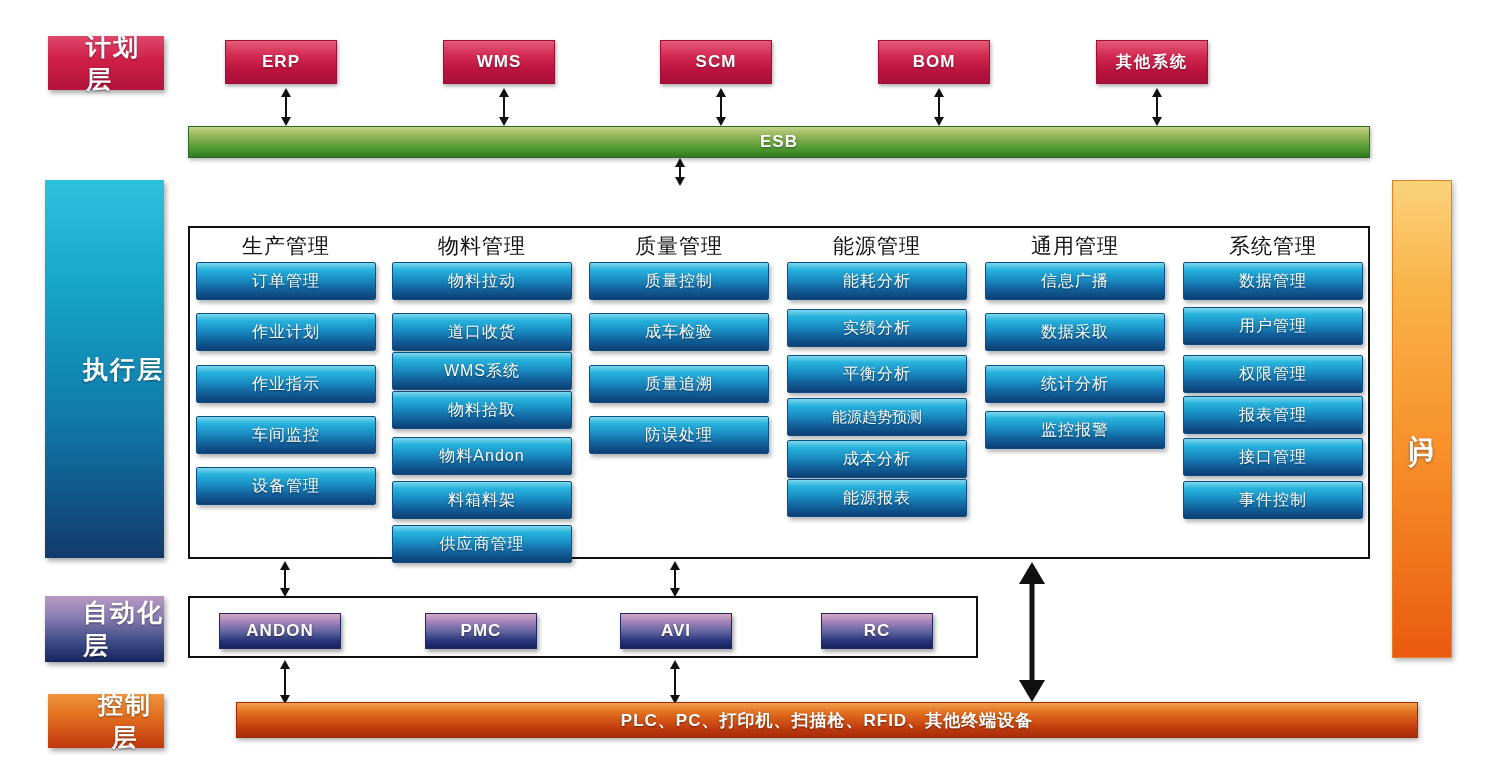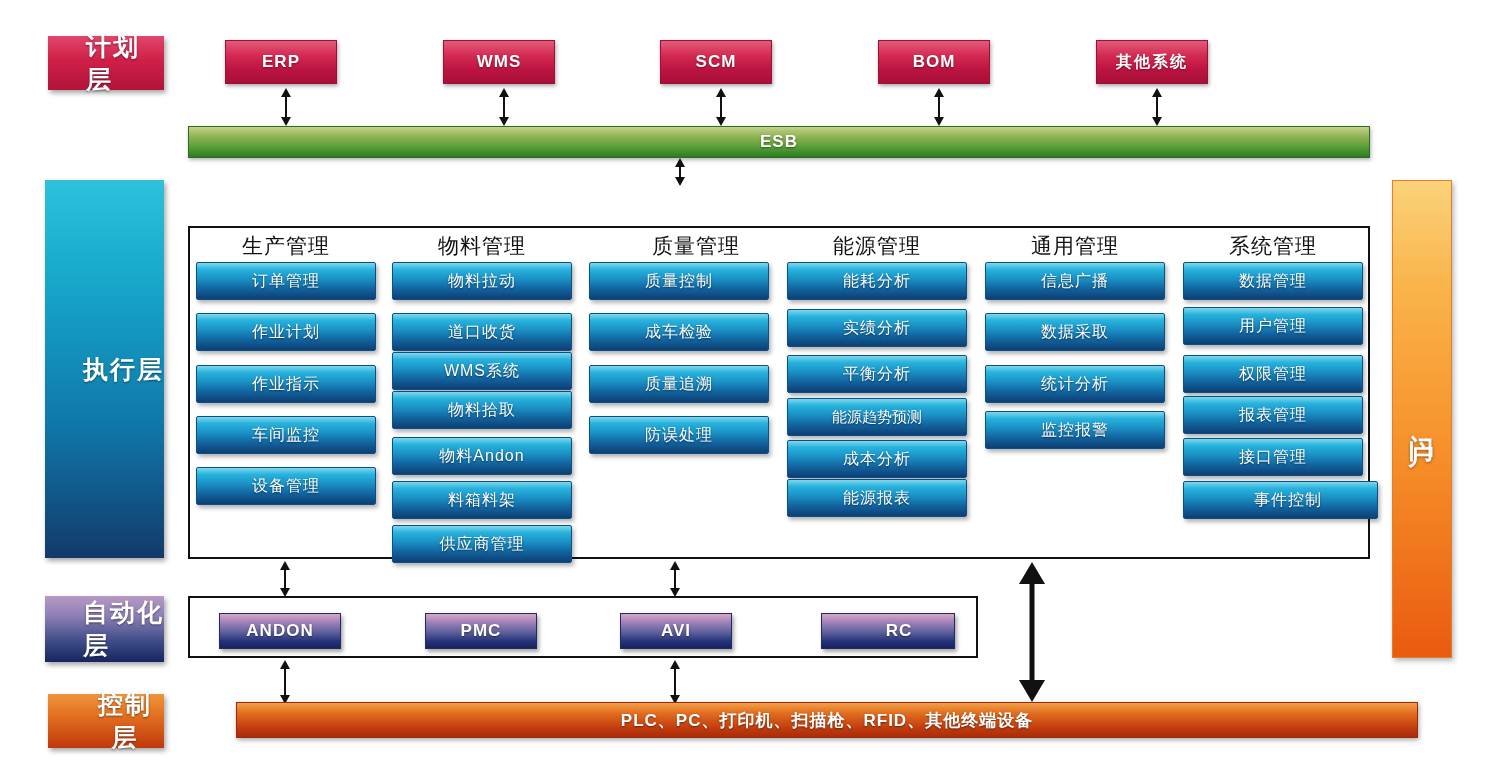--- a/index.html
+++ b/index.html
@@ -208,21 +208,21 @@
       <div class="head up"></div>
       <div class="head down"></div>
   </div>
 
   <div class="abs mes-bar" style="left:188px;top:184px;width:1182px;height:40px;margin-top:45px;">EW-MES</div>
 
   <div class="abs modules-frame" style="left:188px;top:226px;width:1182px;height:333px;"></div>
 
   <div class="col-title" style="left:196px;top:232px;width:180px;">生产管理</div>
   <div class="col-title" style="left:392px;top:232px;width:180px;">物料管理</div>
-  <div class="col-title" style="left:606px;top:232px;width:180px;">质量管理</div>
+  <div class="col-title" style="left:589px;top:232px;width:180px;">质量管理</div>
   <div class="col-title" style="left:787px;top:232px;width:180px;">能源管理</div>
   <div class="col-title" style="left:985px;top:232px;width:180px;">通用管理</div>
   <div class="col-title" style="left:1183px;top:232px;width:180px;">系统管理</div>
 
   <div class="mod-btn" style="left:196px;top:262px;width:178px;height:36px;">订单管理</div>
   <div class="mod-btn" style="left:196px;top:313px;width:178px;height:36px;">作业计划</div>
   <div class="mod-btn" style="left:196px;top:365px;width:178px;height:36px;">作业指示</div>
   <div class="mod-btn" style="left:196px;top:416px;width:178px;height:36px;">车间监控</div>
   <div class="mod-btn" style="left:196px;top:467px;width:178px;height:36px;">设备管理</div>
 
@@ -249,21 +249,21 @@
   <div class="mod-btn" style="left:985px;top:262px;width:178px;height:36px;">信息广播</div>
   <div class="mod-btn" style="left:985px;top:313px;width:178px;height:36px;">数据采取</div>
   <div class="mod-btn" style="left:985px;top:365px;width:178px;height:36px;">统计分析</div>
   <div class="mod-btn" style="left:985px;top:411px;width:178px;height:36px;">监控报警</div>
 
   <div class="mod-btn" style="left:1183px;top:262px;width:178px;height:36px;">数据管理</div>
   <div class="mod-btn" style="left:1183px;top:355px;width:178px;height:36px;">权限管理</div>
   <div class="mod-btn" style="left:1183px;top:307px;width:178px;height:36px;">用户管理</div>
   <div class="mod-btn" style="left:1183px;top:396px;width:178px;height:36px;">报表管理</div>
   <div class="mod-btn" style="left:1183px;top:438px;width:178px;height:36px;">接口管理</div>
-  <div class="mod-btn" style="left:1183px;top:481px;width:178px;height:36px;padding-left:15px;">事件控制</div>
+  <div class="mod-btn" style="left:1183px;top:481px;width:178px;height:36px;">事件控制</div>
 
   <div class="abs arrow-v thin" style="left:275px;top:561px;width:20px;height:36px;">
     <div class="shaft" style="top:4px;bottom:4px;"></div>
       <div class="head up"></div>
       <div class="head down"></div>
   </div>
   <div class="abs arrow-v thin" style="left:665px;top:561px;width:20px;height:36px;">
     <div class="shaft" style="top:4px;bottom:4px;"></div>
       <div class="head up"></div>
       <div class="head down"></div>
@@ -273,21 +273,21 @@
     <div class="shaft" style="top:10px;bottom:10px;"></div>
       <div class="head up"></div>
       <div class="head down"></div>
   </div>
 
   <div class="abs auto-frame" style="left:188px;top:596px;width:790px;height:62px;"></div>
 
   <div class="auto-box" style="left:219px;top:613px;width:120px;height:34px;">ANDON</div>
   <div class="auto-box" style="left:425px;top:613px;width:110px;height:34px;">PMC</div>
   <div class="auto-box" style="left:620px;top:613px;width:110px;height:34px;">AVI</div>
-  <div class="auto-box" style="left:821px;top:613px;width:110px;height:34px;padding-left:22px;">RC</div>
+  <div class="auto-box" style="left:821px;top:613px;width:110px;height:34px;">RC</div>
 
   <div class="abs arrow-v thin" style="left:275px;top:660px;width:20px;height:44px;">
     <div class="shaft" style="top:4px;bottom:4px;"></div>
       <div class="head up"></div>
       <div class="head down"></div>
   </div>
   <div class="abs arrow-v thin" style="left:665px;top:660px;width:20px;height:44px;">
     <div class="shaft" style="top:4px;bottom:4px;"></div>
       <div class="head up"></div>
       <div class="head down"></div>

